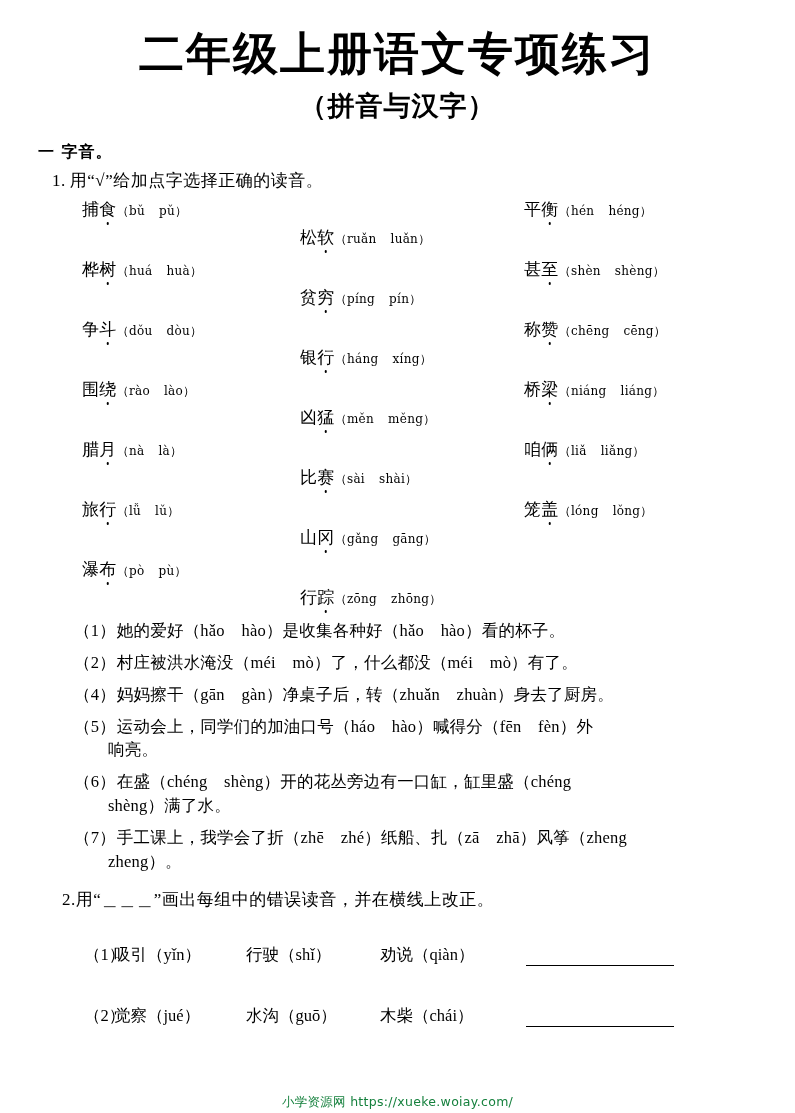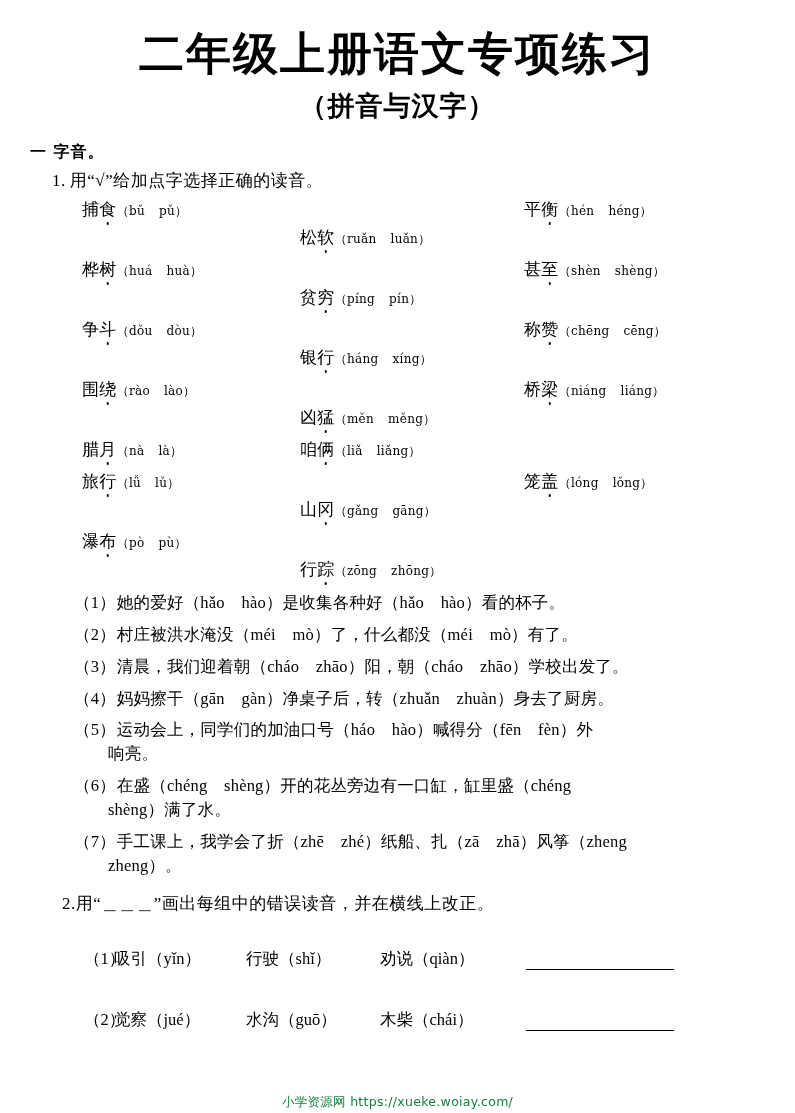--- a/index.html
+++ b/index.html
@@ -40,21 +40,21 @@
     font-size: 27px;
     letter-spacing: 1px;
     margin: 8px 0 0 0;
   }
 
   
   .section-head {
     font-family: "DejaVu Sans", "Liberation Sans", sans-serif;
     font-weight: bold;
     font-size: 16px;
-    margin: 18px 0 6px 30px;
+    margin: 18px 0 6px 38px;
     letter-spacing: 1px;
   }
 
   
   .exercise-title {
     font-size: 17px;
     margin: 6px 0 4px 52px;
     letter-spacing: 0.5px;
   }
   .exercise-title .num { margin-right: 4px; }
@@ -183,40 +183,40 @@
     </div>
 
     <div class="pinyin-row">
       <div class="pinyin-cell c1"><span>围</span><span class="dotted">绕</span><span class="py">（<span>rào</span><span class="sp"></span><span>lào</span>）</span></div>
       <div class="pinyin-cell c2"><span>凶</span><span class="dotted">猛</span><span class="py">（<span>měn</span><span class="sp"></span><span>měng</span>）</span></div>
       <div class="pinyin-cell c3"><span>桥</span><span class="dotted">梁</span><span class="py">（<span>niáng</span><span class="sp"></span><span>liáng</span>）</span></div>
     </div>
 
     <div class="pinyin-row">
       <div class="pinyin-cell c1"><span>腊</span><span class="dotted">月</span><span class="py">（<span>nà</span><span class="sp"></span><span>là</span>）</span></div>
+      <div class="pinyin-cell c2"><span>比</span><span class="dotted">赛</span><span class="py">（<span>sài</span><span class="sp"></span><span>shài</span>）</span></div>
       <div class="pinyin-cell c3"><span>咱</span><span class="dotted">俩</span><span class="py">（<span>liǎ</span><span class="sp"></span><span>liǎng</span>）</span></div>
     </div>
 
     <div class="pinyin-row">
       <div class="pinyin-cell c1"><span>旅</span><span class="dotted">行</span><span class="py">（<span>lǚ</span><span class="sp"></span><span>lǔ</span>）</span></div>
       <div class="pinyin-cell c2"><span>山</span><span class="dotted">冈</span><span class="py">（<span>gǎng</span><span class="sp"></span><span>gāng</span>）</span></div>
       <div class="pinyin-cell c3"><span>笼</span><span class="dotted">盖</span><span class="py">（<span>lóng</span><span class="sp"></span><span>lǒng</span>）</span></div>
     </div>
 
     <div class="pinyin-row">
       <div class="pinyin-cell c1"><span>瀑</span><span class="dotted">布</span><span class="py">（<span>pò</span><span class="sp"></span><span>pù</span>）</span></div>
       <div class="pinyin-cell c2"><span>行</span><span class="dotted">踪</span><span class="py">（<span>zōng</span><span class="sp"></span><span>zhōng</span>）</span></div>
     </div>
 
   </div>
 
   <div class="sentences">
     <div class="sentence"><span class="idx">（1）</span><span>她的爱好（hǎo　hào）是收集各种好（hǎo　hào）看的杯子。</span></div>
     <div class="sentence"><span class="idx">（2）</span><span>村庄被洪水淹没（méi　mò）了，什么都没（méi　mò）有了。</span></div>
-    <div class="sentence"><span class="idx">（3）</span><span>清晨，我们迎着朝（cháo　zhāo）阳，朝（cháo　zhāo）学校出发了。</span></div>
     <div class="sentence"><span class="idx">（4）</span><span>妈妈擦干（gān　gàn）净桌子后，转（zhuǎn　zhuàn）身去了厨房。</span></div>
     <div class="sentence"><span class="idx">（5）</span><span>运动会上，同学们的加油口号（háo　hào）喊得分（fēn　fèn）外</span><span class="cont">响亮。</span></div>
     <div class="sentence"><span class="idx">（6）</span><span>在盛（chéng　shèng）开的花丛旁边有一口缸，缸里盛（chéng</span><span class="cont">shèng）满了水。</span></div>
     <div class="sentence"><span class="idx">（7）</span><span>手工课上，我学会了折（zhē　zhé）纸船、扎（zā　zhā）风筝（zheng</span><span class="cont">zheng）。</span></div>
   </div>
 
   <div class="ex2-title">
     <span class="num">2.</span><span>用“＿＿＿”画出每组中的错误读音，并在横线上改正。</span>
   </div>
 

